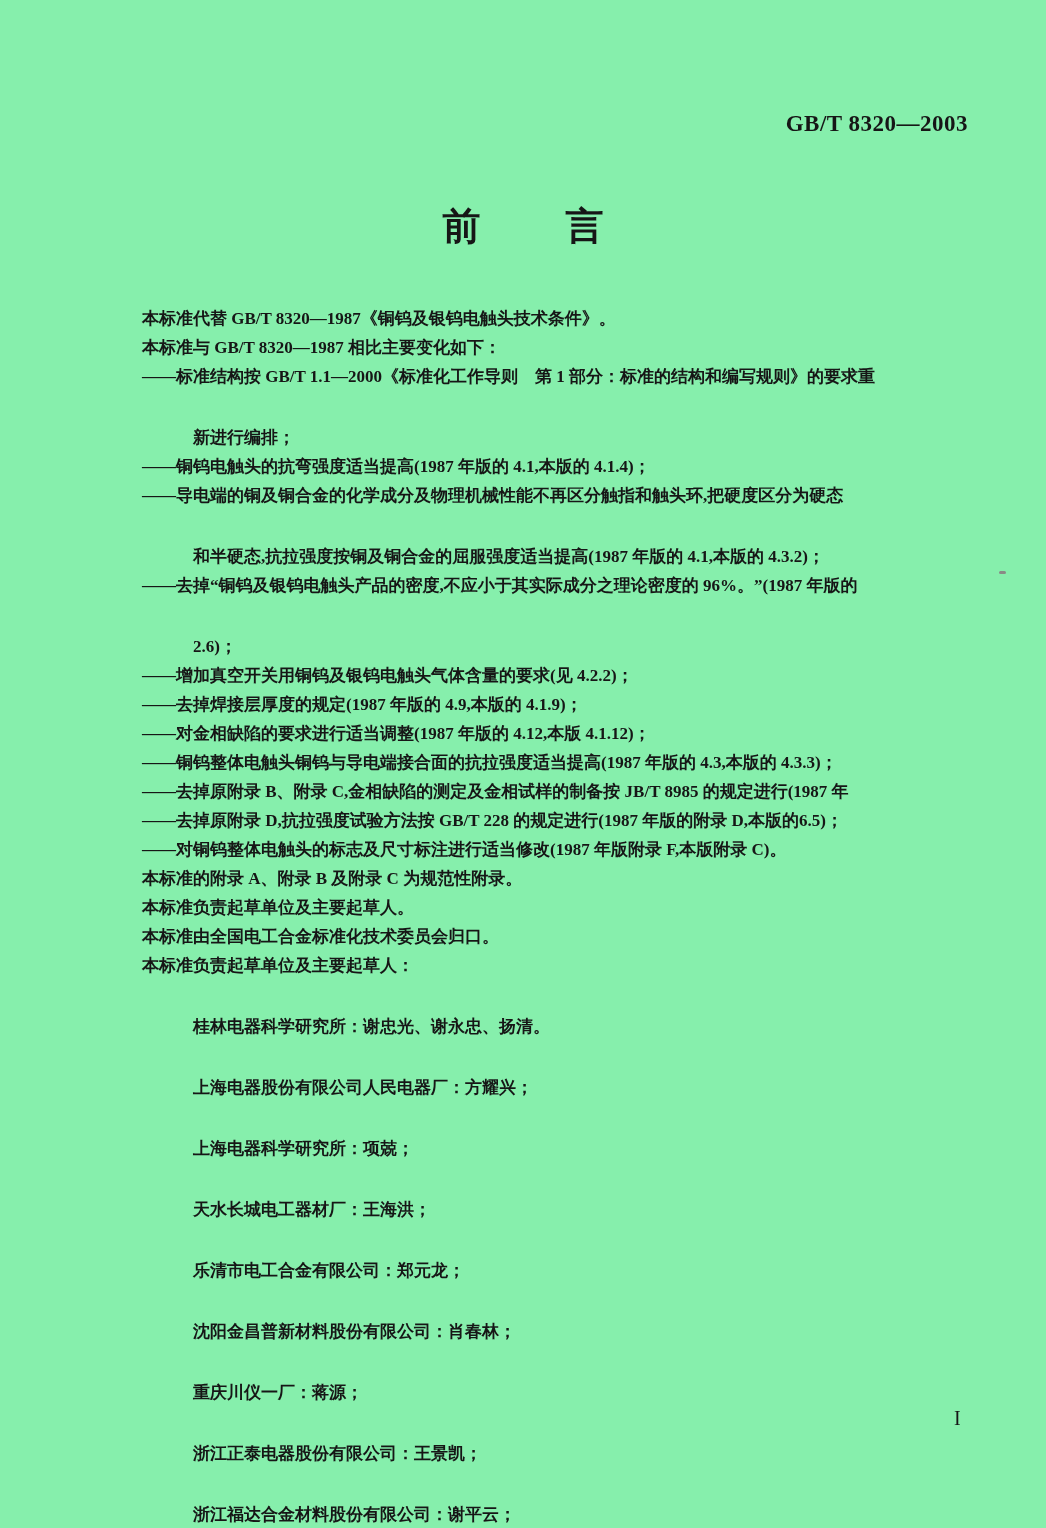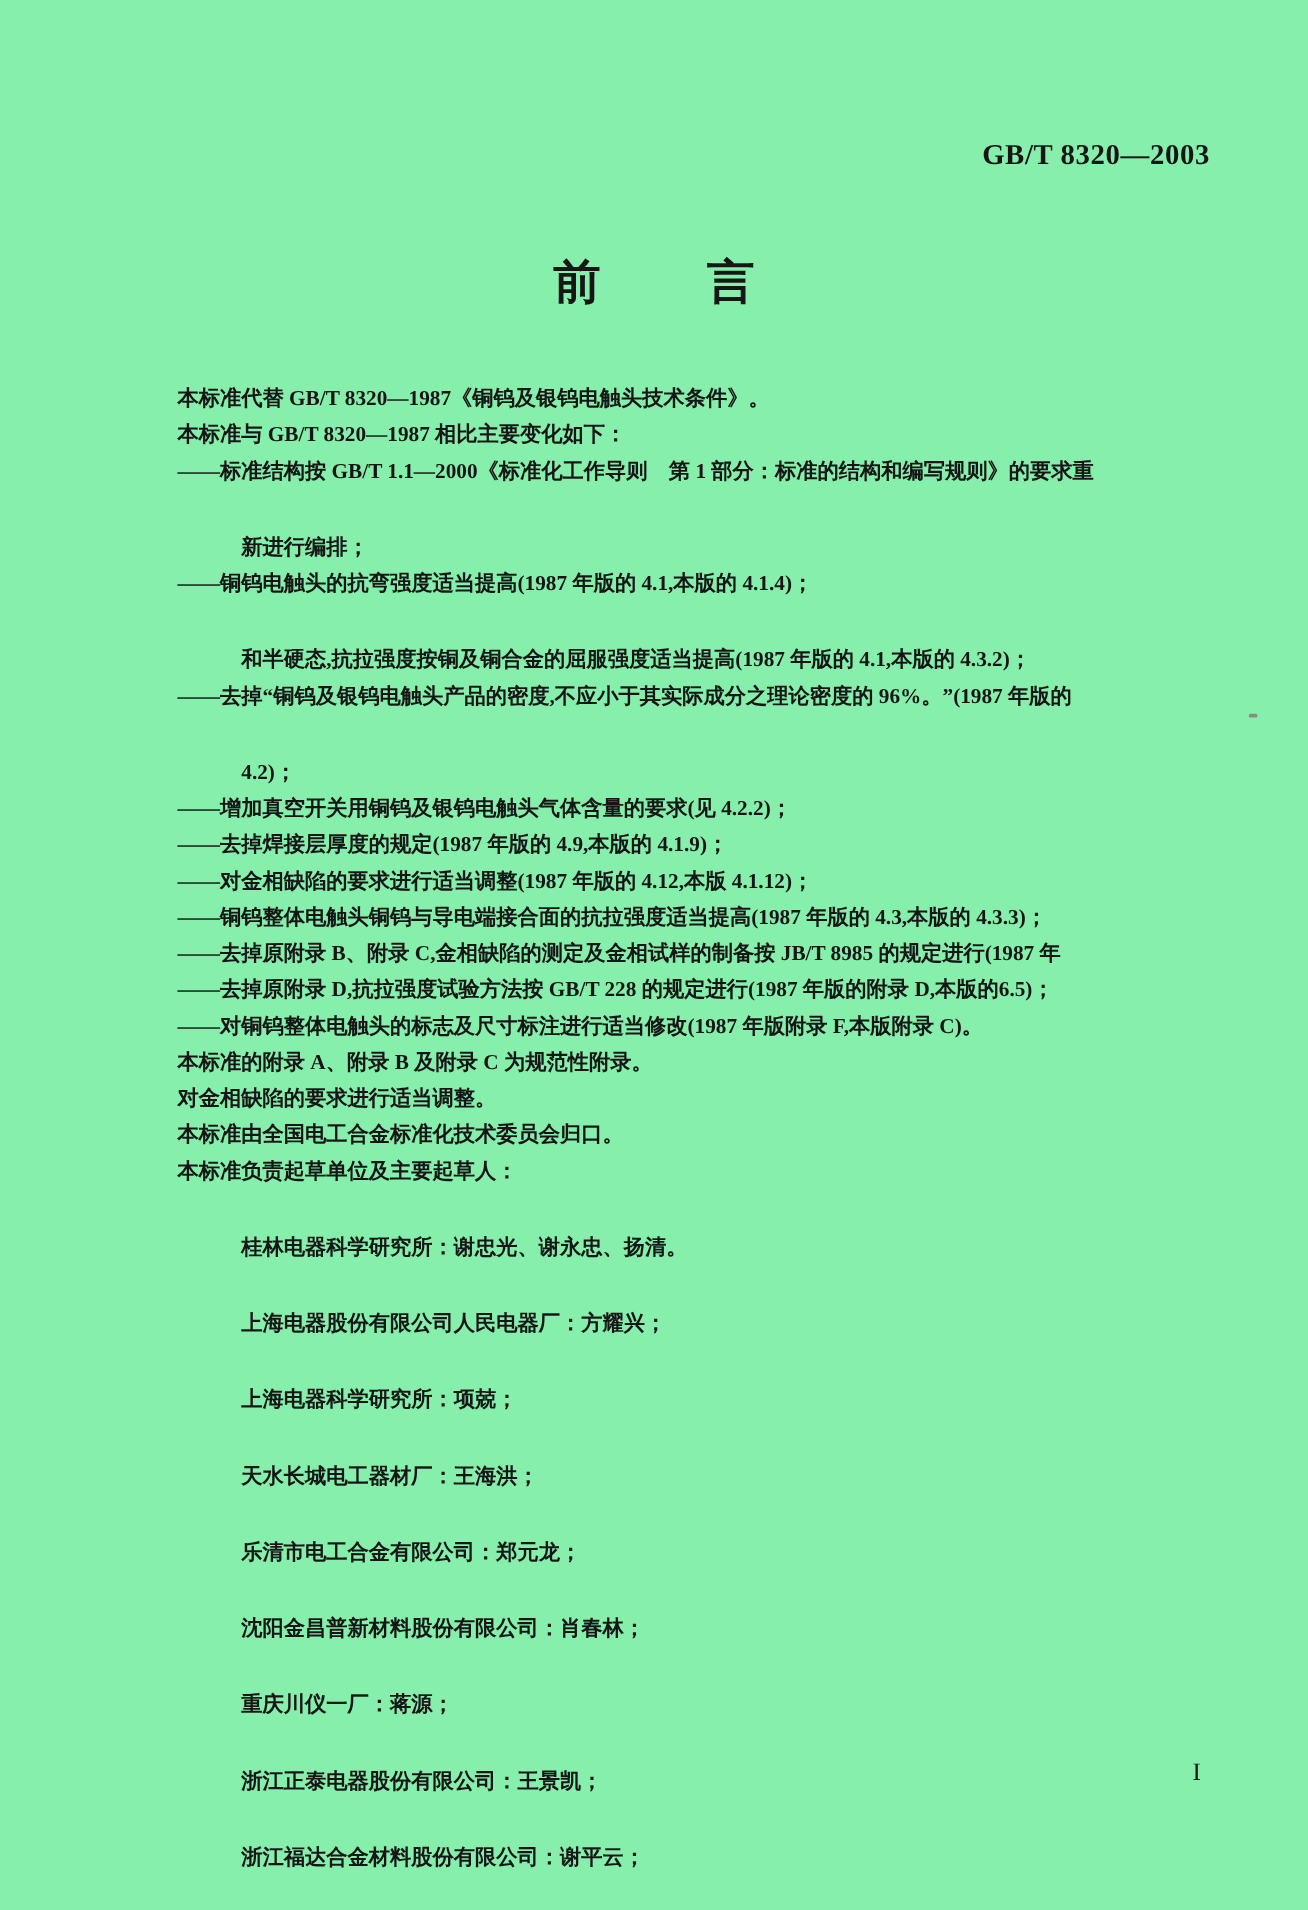--- a/index.html
+++ b/index.html
@@ -83,32 +83,33 @@
     <span>言</span>
   </div>
 
   <div class="body-text">
 
   <div class="line ind-0">本标准代替 GB/T 8320—1987《铜钨及银钨电触头技术条件》。</div>
       <div class="line ind-0">本标准与 GB/T 8320—1987 相比主要变化如下：</div>
       <div class="line ind-0">——标准结构按 GB/T 1.1—2000《标准化工作导则　第 1 部分：标准的结构和编写规则》的要求重</div>
       <div class="line ind-1">新进行编排；</div>
       <div class="line ind-0">——铜钨电触头的抗弯强度适当提高(1987 年版的 4.1,本版的 4.1.4)；</div>
+      <div class="line ind-0">——导电端的铜及铜合金的化学成分及物理机械性能不再区分触指和触头环,把硬度区分为硬态</div>
       <div class="line ind-1">和半硬态,抗拉强度按铜及铜合金的屈服强度适当提高(1987 年版的 4.1,本版的 4.3.2)；</div>
       <div class="line ind-0">——去掉“铜钨及银钨电触头产品的密度,不应小于其实际成分之理论密度的 96%。”(1987 年版的</div>
-      <div class="line ind-1">4.2)；</div>
+      <div class="line ind-1">2.6)；</div>
       <div class="line ind-0">——增加真空开关用铜钨及银钨电触头气体含量的要求(见 4.2.2)；</div>
       <div class="line ind-0">——去掉焊接层厚度的规定(1987 年版的 4.9,本版的 4.1.9)；</div>
       <div class="line ind-0">——对金相缺陷的要求进行适当调整(1987 年版的 4.12,本版 4.1.12)；</div>
       <div class="line ind-0">——铜钨整体电触头铜钨与导电端接合面的抗拉强度适当提高(1987 年版的 4.3,本版的 4.3.3)；</div>
       <div class="line ind-0">——去掉原附录 B、附录 C,金相缺陷的测定及金相试样的制备按 JB/T 8985 的规定进行(1987 年</div>
       <div class="line ind-0">——去掉原附录 D,抗拉强度试验方法按 GB/T 228 的规定进行(1987 年版的附录 D,本版的6.5)；</div>
       <div class="line ind-0">——对铜钨整体电触头的标志及尺寸标注进行适当修改(1987 年版附录 F,本版附录 C)。</div>
       <div class="line ind-0">本标准的附录 A、附录 B 及附录 C 为规范性附录。</div>
-      <div class="line ind-0">对金相缺陷的要求进行适当调整。</div>
+      <div class="line ind-0">本标准负责起草单位及主要起草人。</div>
       <div class="line ind-0">本标准由全国电工合金标准化技术委员会归口。</div>
       <div class="line ind-0">本标准负责起草单位及主要起草人：</div>
       <div class="line ind-1">桂林电器科学研究所：谢忠光、谢永忠、扬清。</div>
       <div class="line ind-1">上海电器股份有限公司人民电器厂：方耀兴；</div>
       <div class="line ind-1">上海电器科学研究所：项兢；</div>
       <div class="line ind-1">天水长城电工器材厂：王海洪；</div>
       <div class="line ind-1">乐清市电工合金有限公司：郑元龙；</div>
       <div class="line ind-1">沈阳金昌普新材料股份有限公司：肖春林；</div>
       <div class="line ind-1">重庆川仪一厂：蒋源；</div>
       <div class="line ind-1">浙江正泰电器股份有限公司：王景凯；</div>

